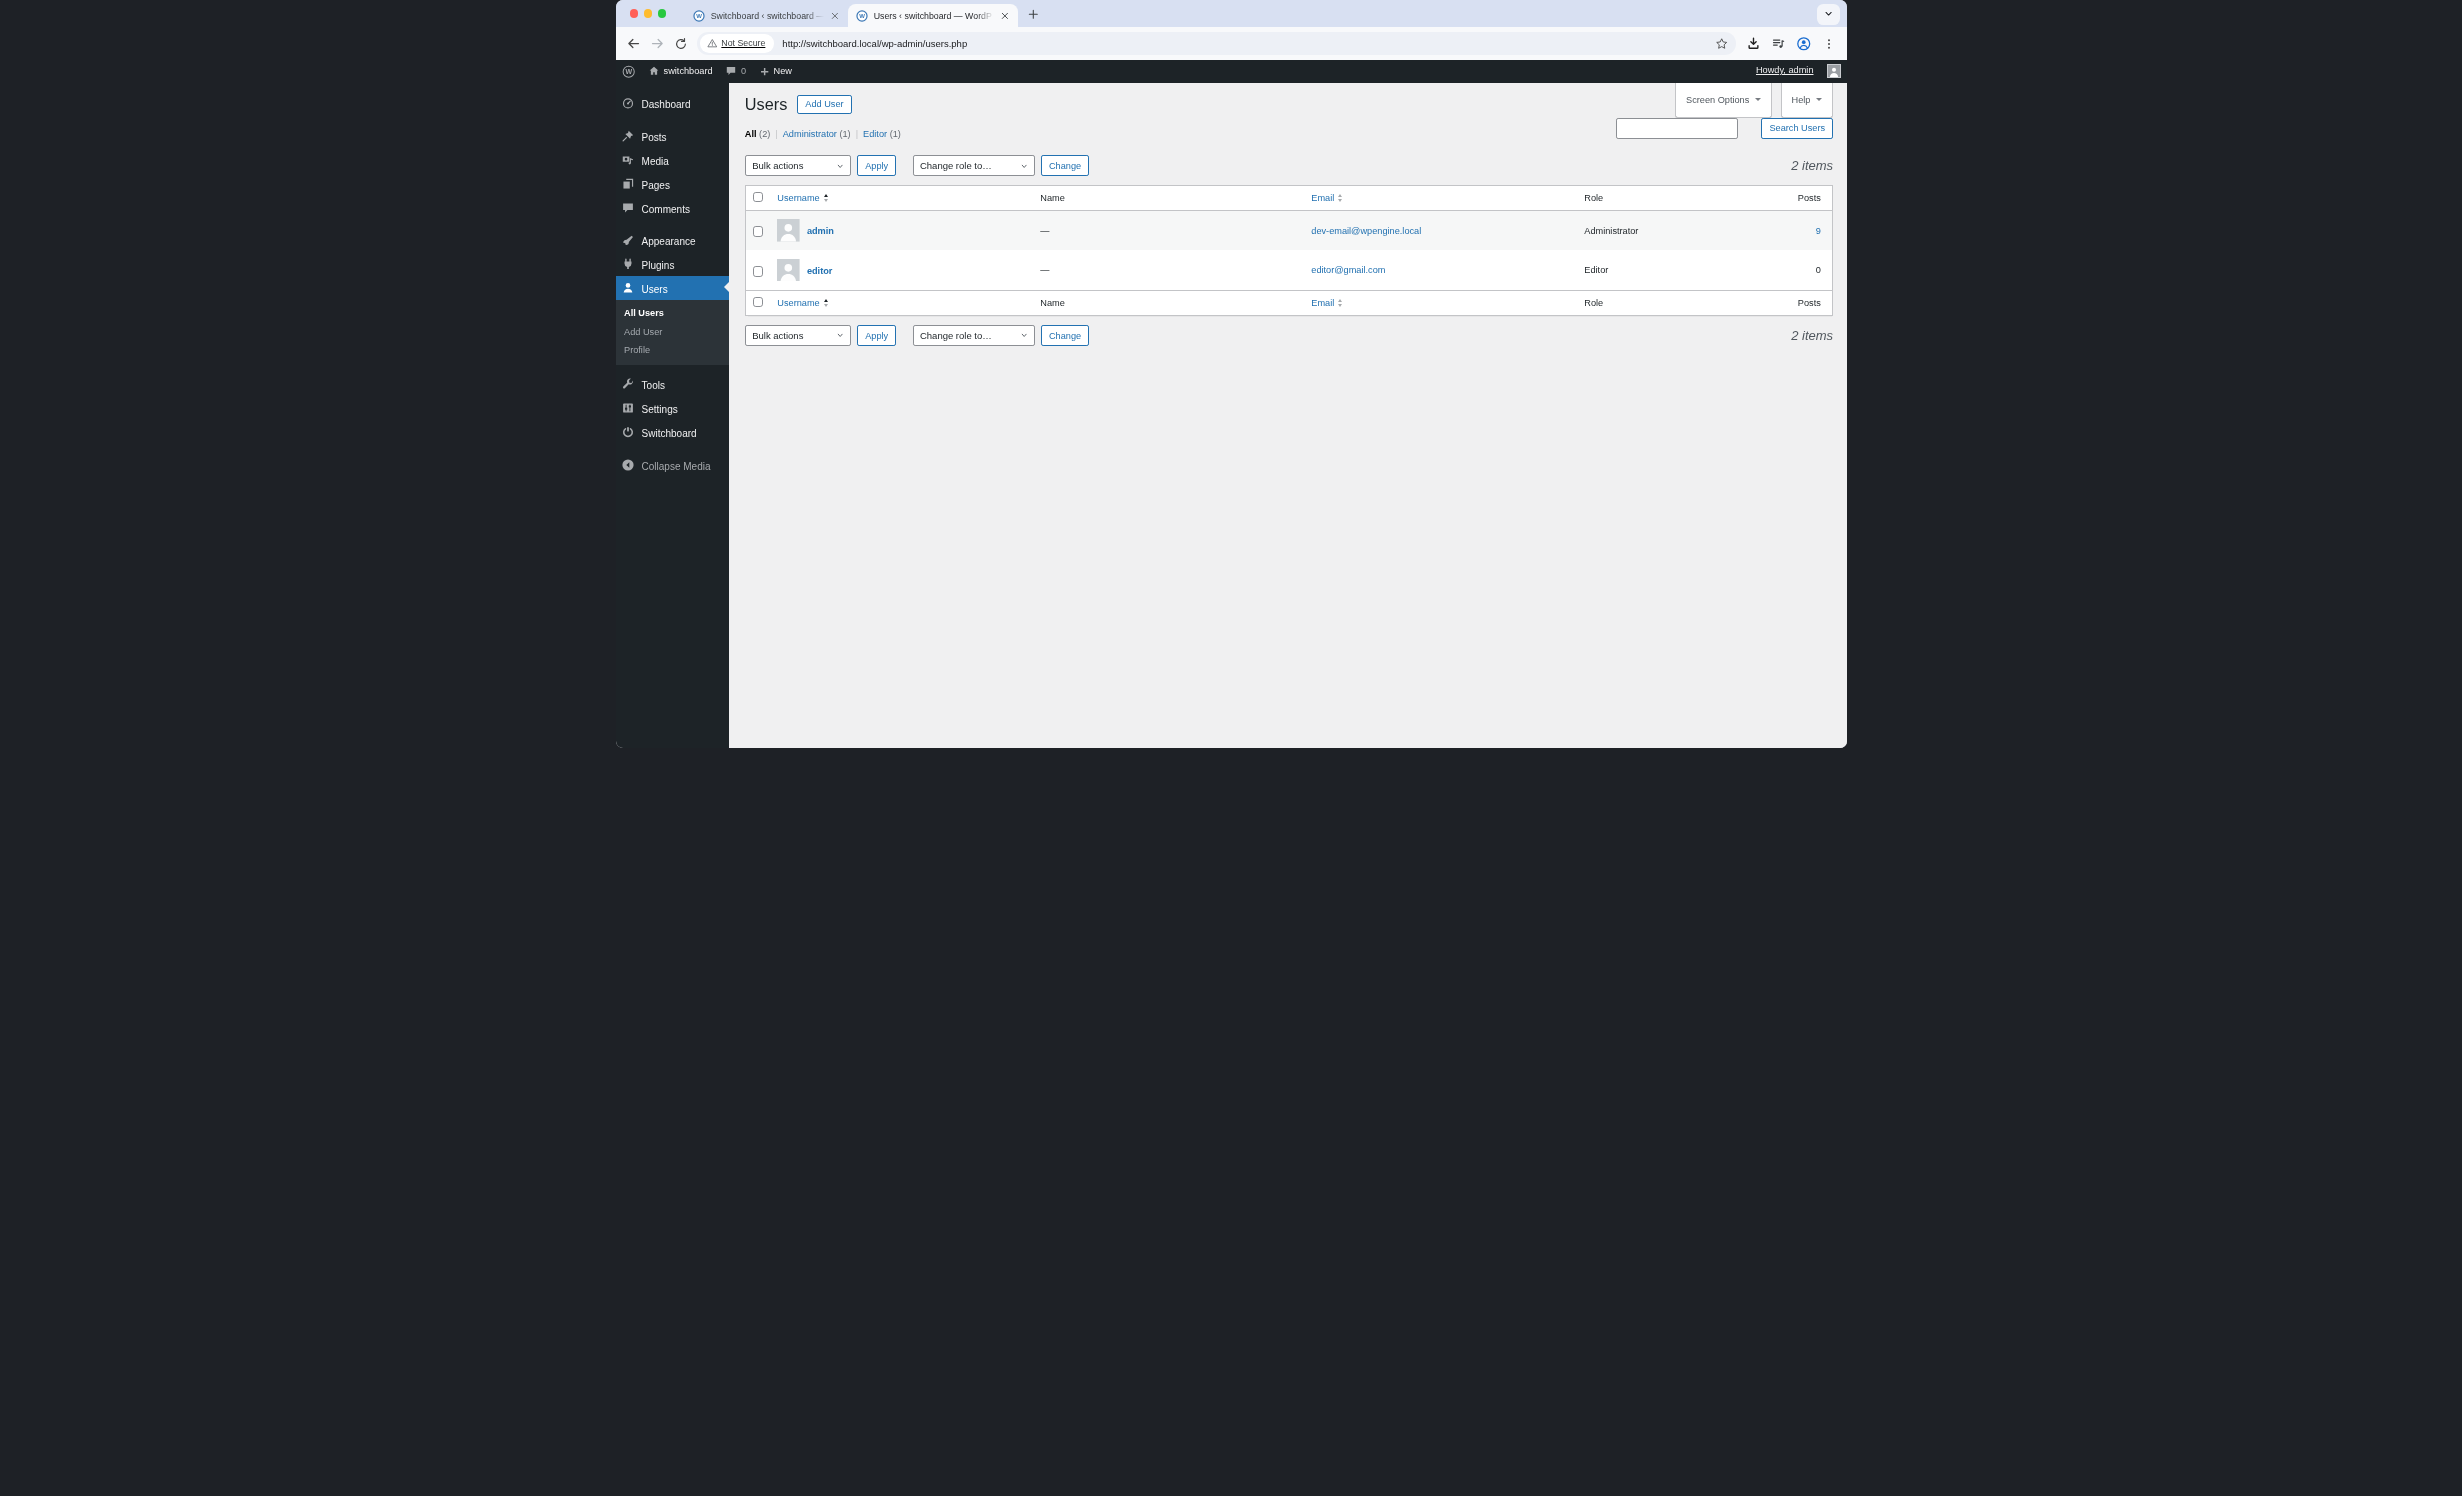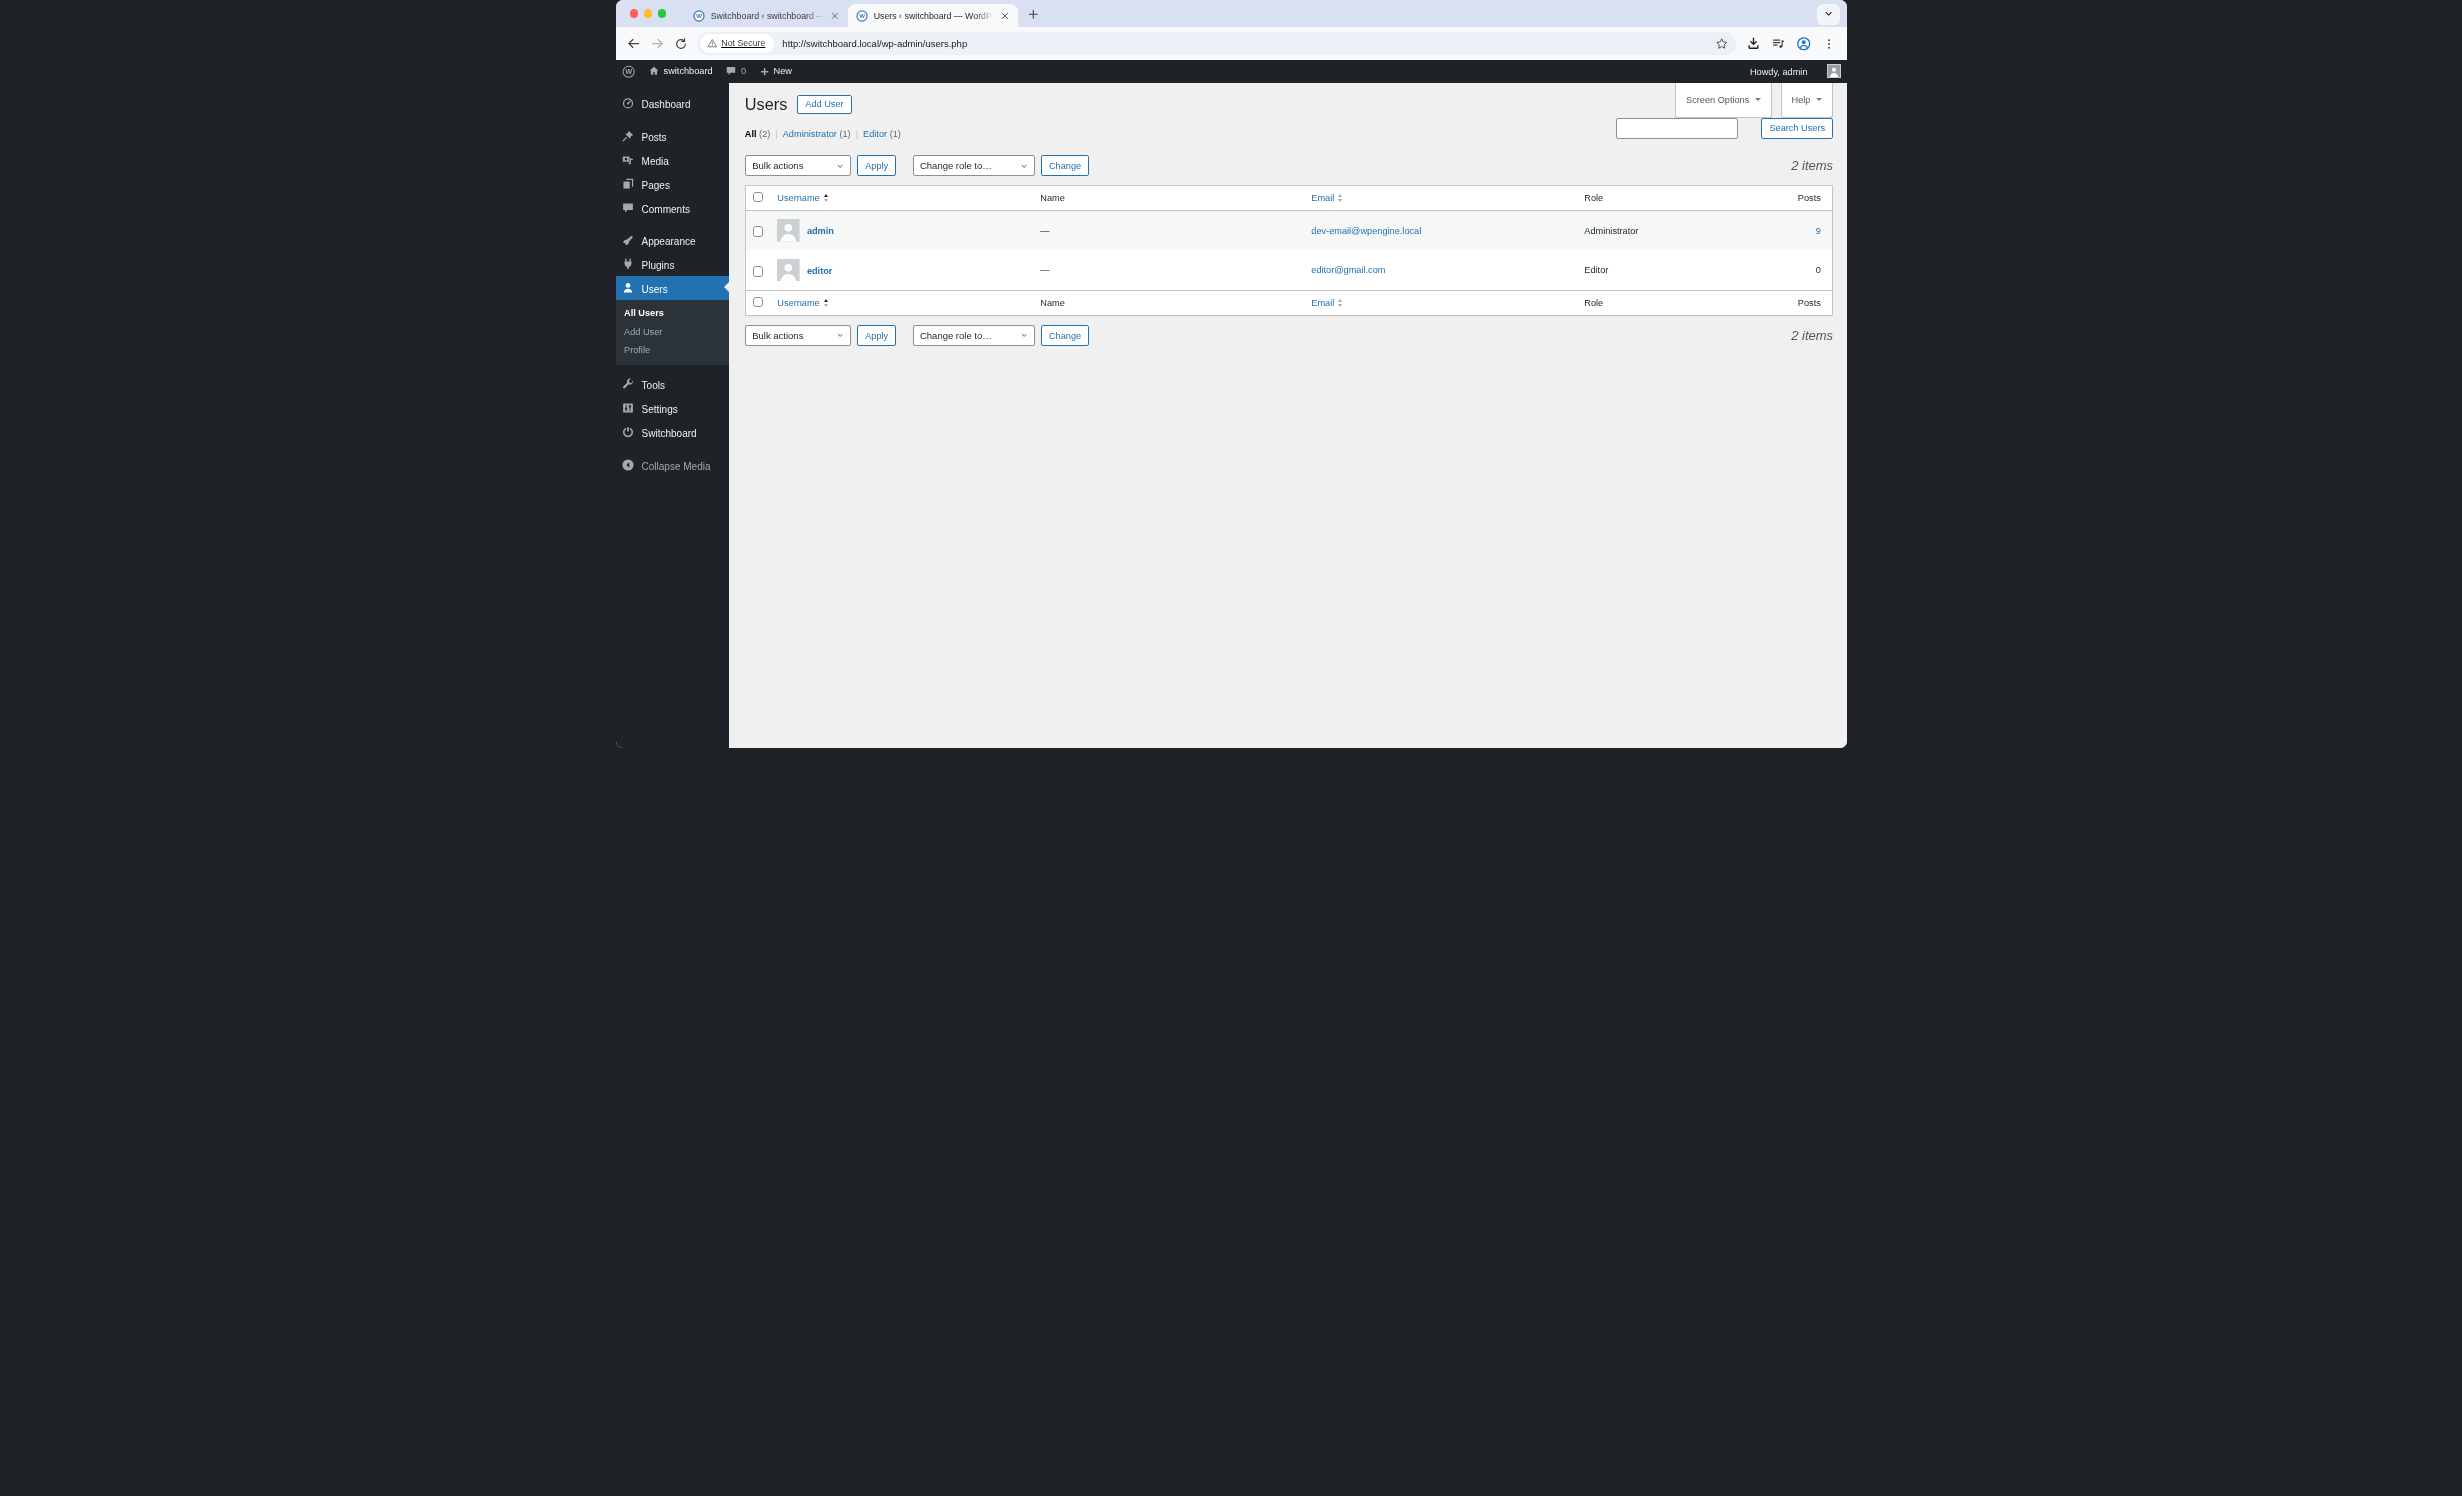--- a/index.html
+++ b/index.html
@@ -34,21 +34,21 @@
   .chip-label { font-size:8.8px; color:#3c4043; }
   .url { font-size:9.5px; color:#202124; margin-left:8.5px; white-space:nowrap; overflow:hidden; flex:1; }
   .boxbtn { width:21px; height:21px; display:flex; align-items:center; justify-content:center; flex:none; }
   .tool-icons { display:flex; align-items:center; gap:4.2px; }
 
   
   .adminbar { height:22.6px; background:#1d2327; display:flex; align-items:center; color:#f0f0f1; font-size:9.2px; }
   .ab-item { display:flex; align-items:center; gap:3.5px; padding:0 6.4px; height:22.6px; }
   .ab-item .ab-icon { display:flex; align-items:center; }
   .ab-spacer { flex:1; }
-  .ab-right { display:flex; align-items:flex-end; gap:20px; padding:0 7px; }
+  .ab-right { display:flex; align-items:flex-start; gap:14px; padding:0 7px;text-decoration:underline; }
   .ab-avatar { width:12px; height:12px; background:#8d9196; outline:0.7px solid #c9ccd0; overflow:hidden; }
 
   
   .frame { display:flex; height:666px; }
   .sidebar { width:113px; background:#1d2327; color:#f0f0f1; flex:none; padding-top:8.5px; font-size:10px; }
   .menu-item { display:flex; align-items:flex-end; gap:6.4px; padding:5px 5.7px; color:#f0f0f1; position:relative; }
   .menu-item .mi-icon { width:14px; height:14px; color:#a7aaad; flex:none; display:flex; align-items:center; justify-content:center; }
   .menu-sep { height:8.5px; }
   .menu-item.active { background:#2271b1; color:#fff; }
   .menu-item.active .mi-icon { color:#fff; }

